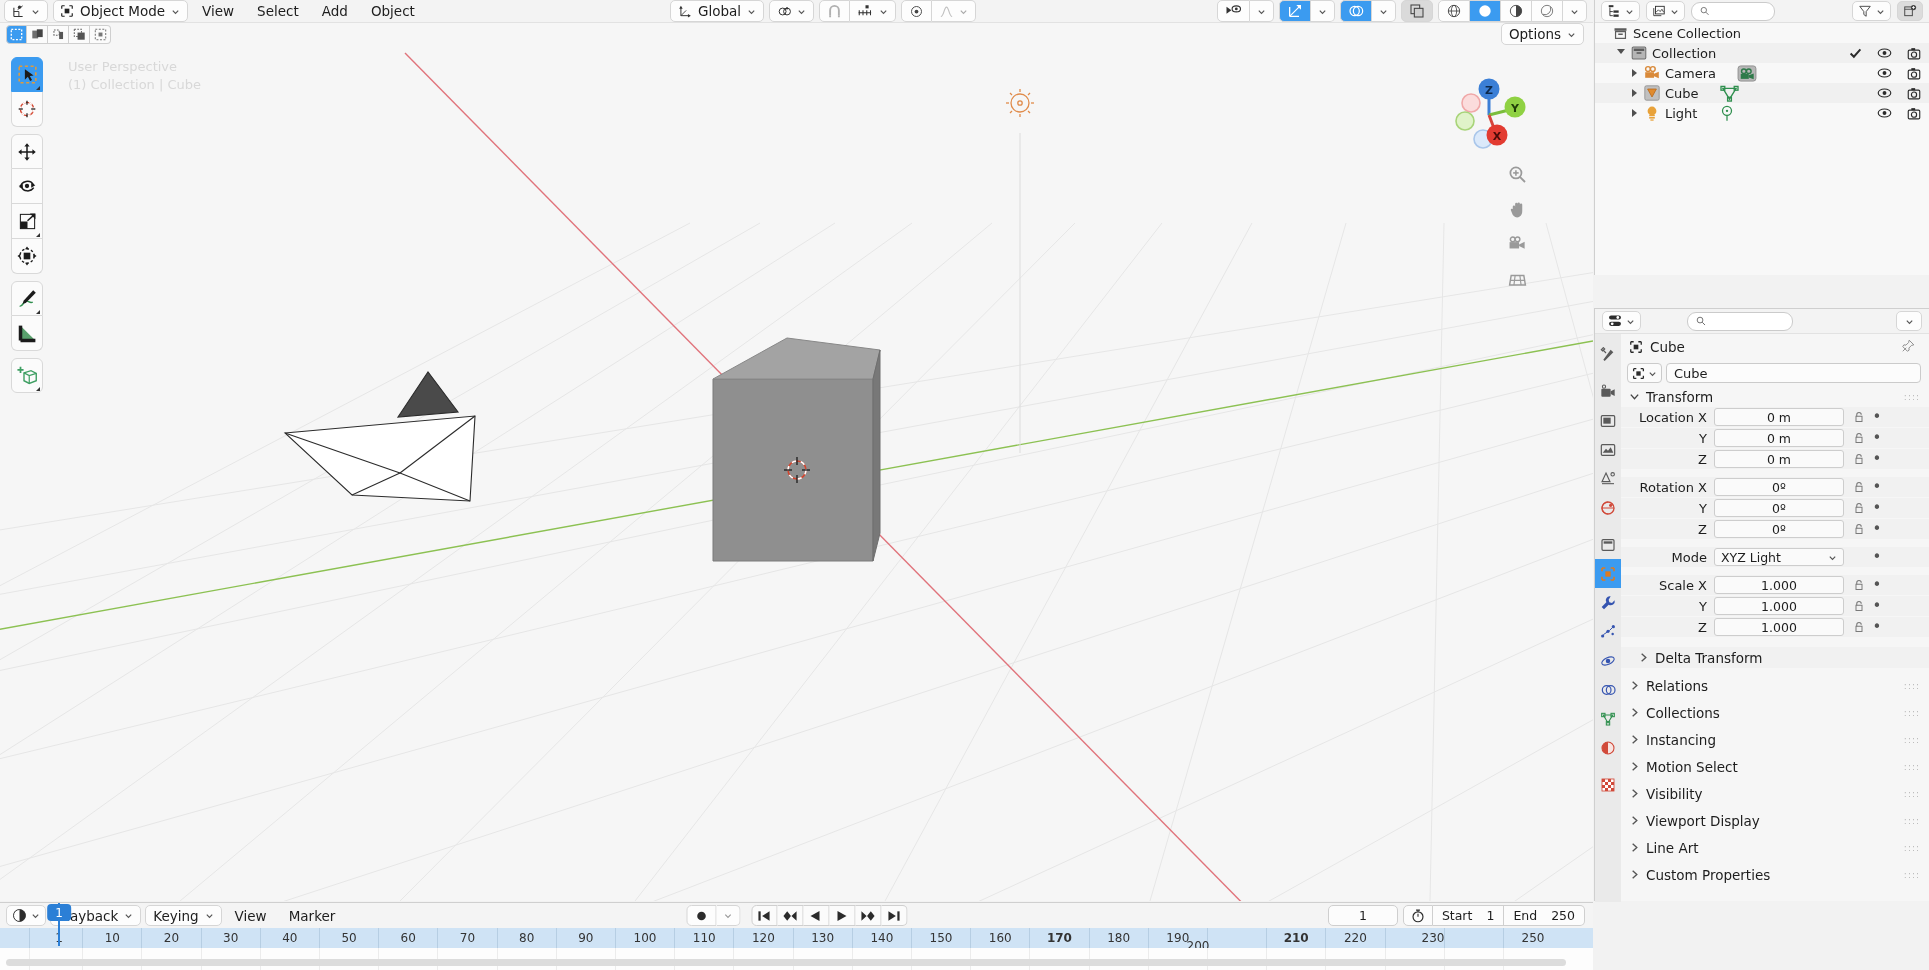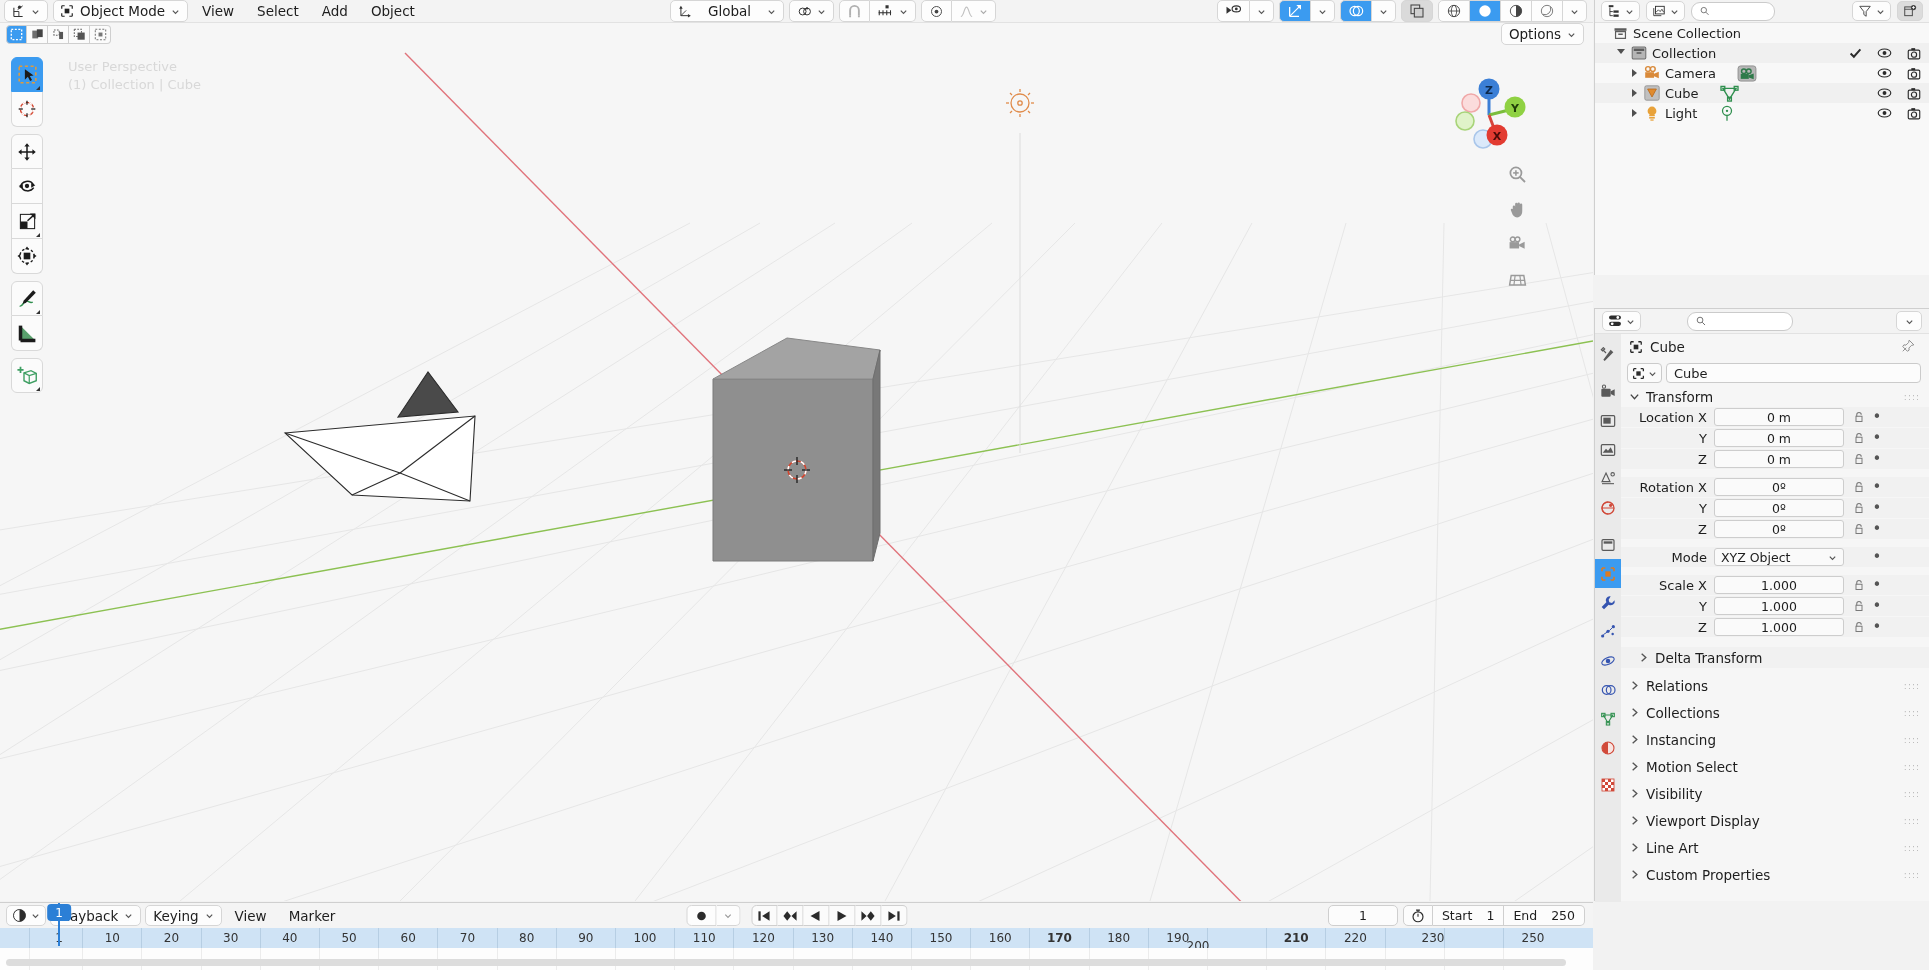--- a/index.html
+++ b/index.html
@@ -404,21 +404,21 @@
       <svg class="chev" viewBox="0 0 10 10">
           <path d="M2 4 L5 7 L8 4" fill="none" stroke="#555" stroke-width="1.3"></path>
         </svg>
     </div>
     <div class="menu-item">View</div>
     <div class="menu-item">Select</div>
     <div class="menu-item">Add</div>
     <div class="menu-item">Object</div>
 
     <div style="position:absolute;left:670px;display:flex;align-items:center;gap:5px">
-      <div class="btn" style="gap:16px">
+      <div class="btn" style="gap:6px">
         <svg width="14" height="14" viewBox="0 0 24 24">
           <path d="M5 20 L5 5 M5 20 L20 20" stroke="#333" stroke-width="1.7" fill="none"></path>
           <path d="M5 20 L14 11" stroke="#333" stroke-width="1.5"></path>
           <polygon points="5,3 8,8 2,8" fill="#333"></polygon>
             <polygon points="22,20 17,23 17,17" fill="#333"></polygon>
         </svg>
         <span>Global</span>
         <svg class="chev" viewBox="0 0 10 10">
             <path d="M2 4 L5 7 L8 4" fill="none" stroke="#555" stroke-width="1.3"></path>
           </svg>
@@ -1018,21 +1018,21 @@
                   <rect x="4" y="7" width="8" height="7" fill="none" stroke="#777" stroke-width="1.3"></rect>
                 </svg>
             </div>
             <div class="dotico">•</div>
           </div>
           <div class="prow-gap"></div>
 
           <div class="prow band">
             <div class="plabel">Mode</div>
             <div class="pval dropdown">
-              <span>XYZ Object</span>
+              <span>XYZ Light</span>
               <svg class="chv" width="9" height="9" viewBox="0 0 10 10">
                   <path d="M2 4 L5 7 L8 4" fill="none" stroke="#555" stroke-width="1.3"></path>
                 </svg>
             </div>
             <div class="lockico"></div>
             <div class="dotico">•</div>
           </div>
           <div class="prow-gap"></div>
 
           <div class="prow band">

